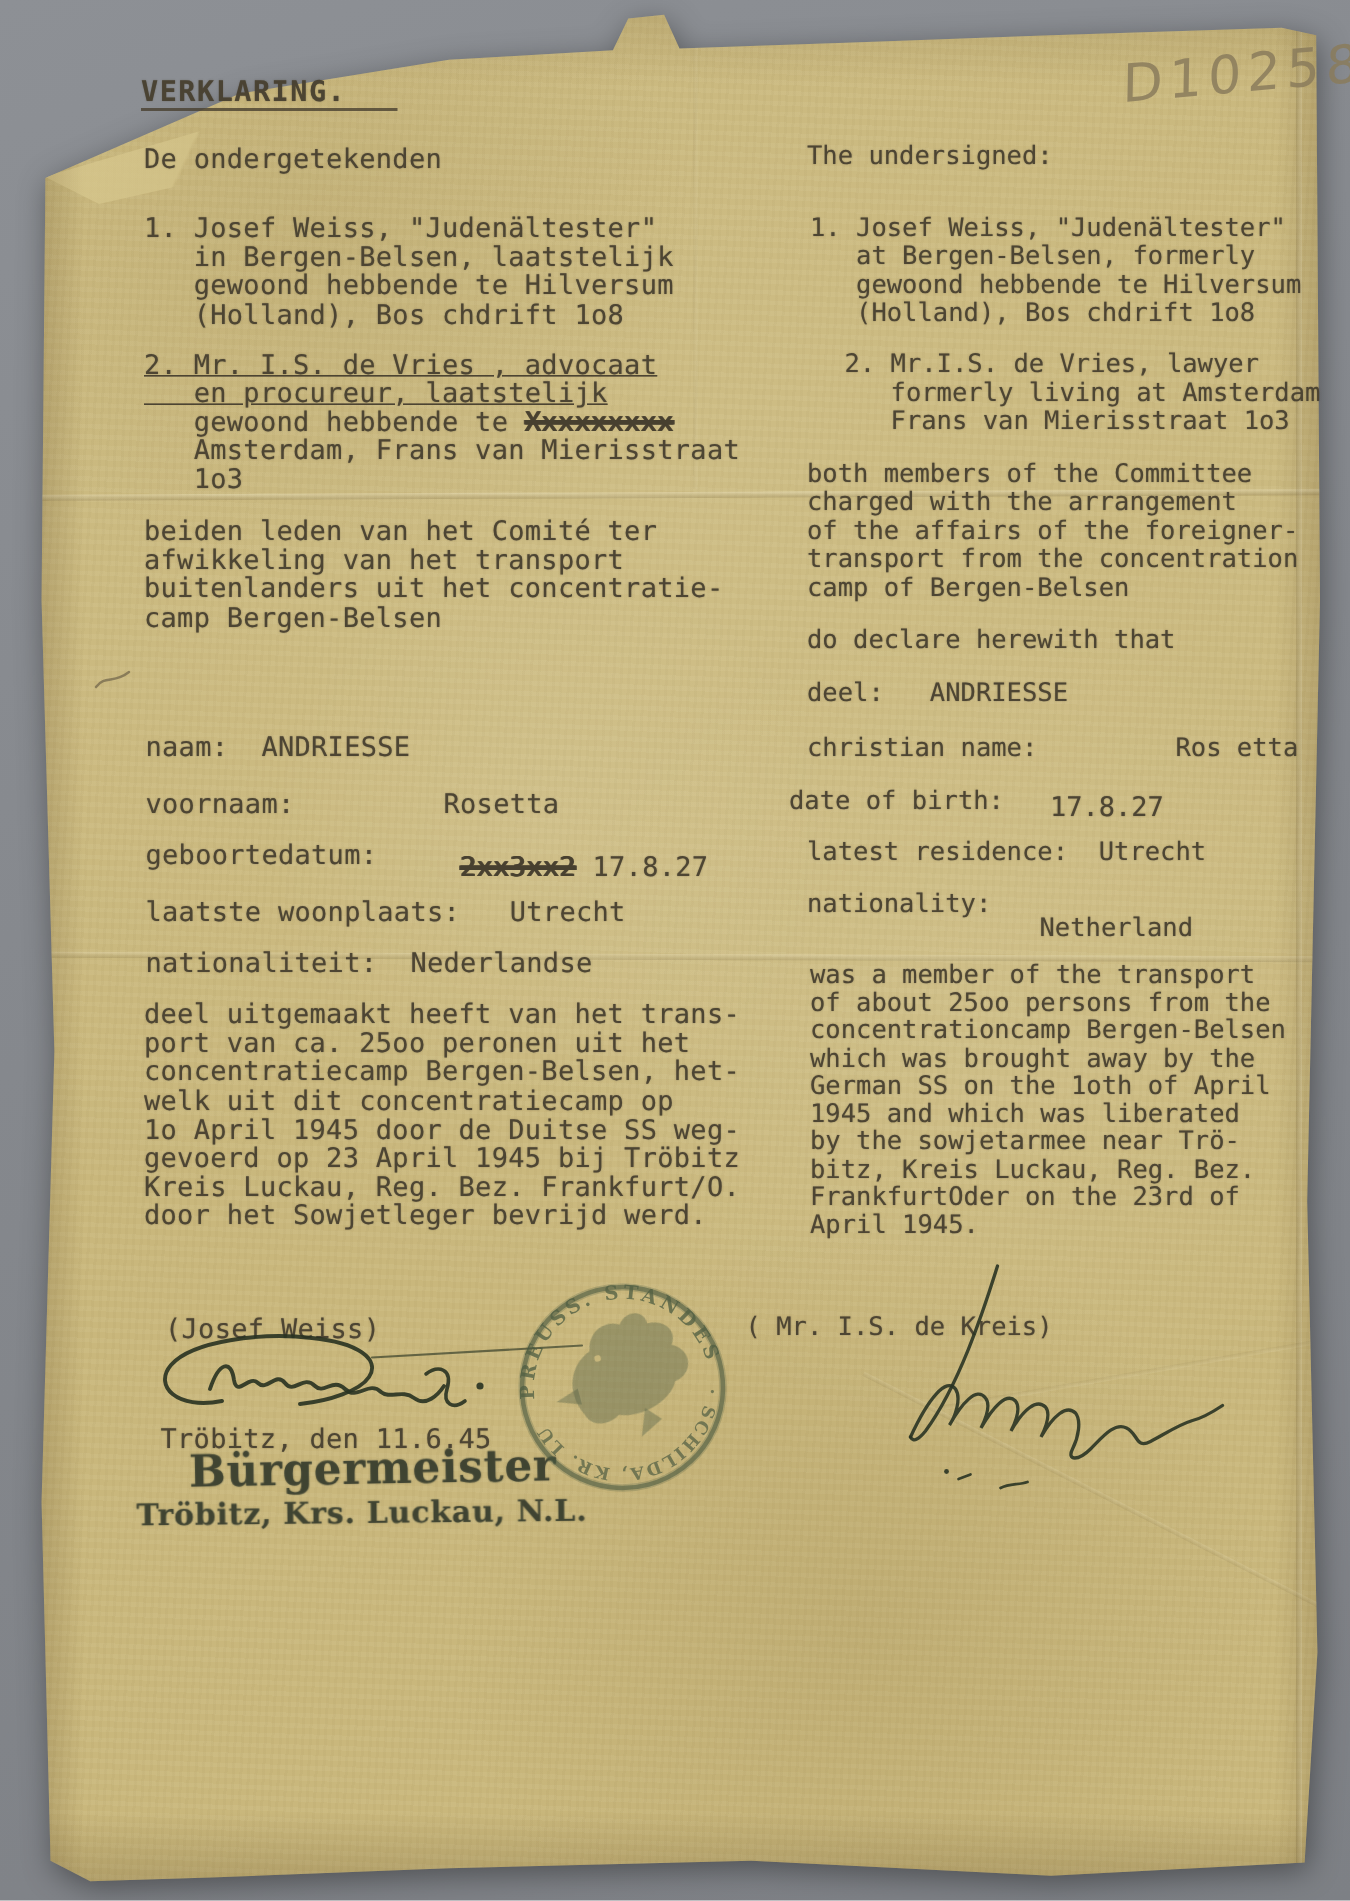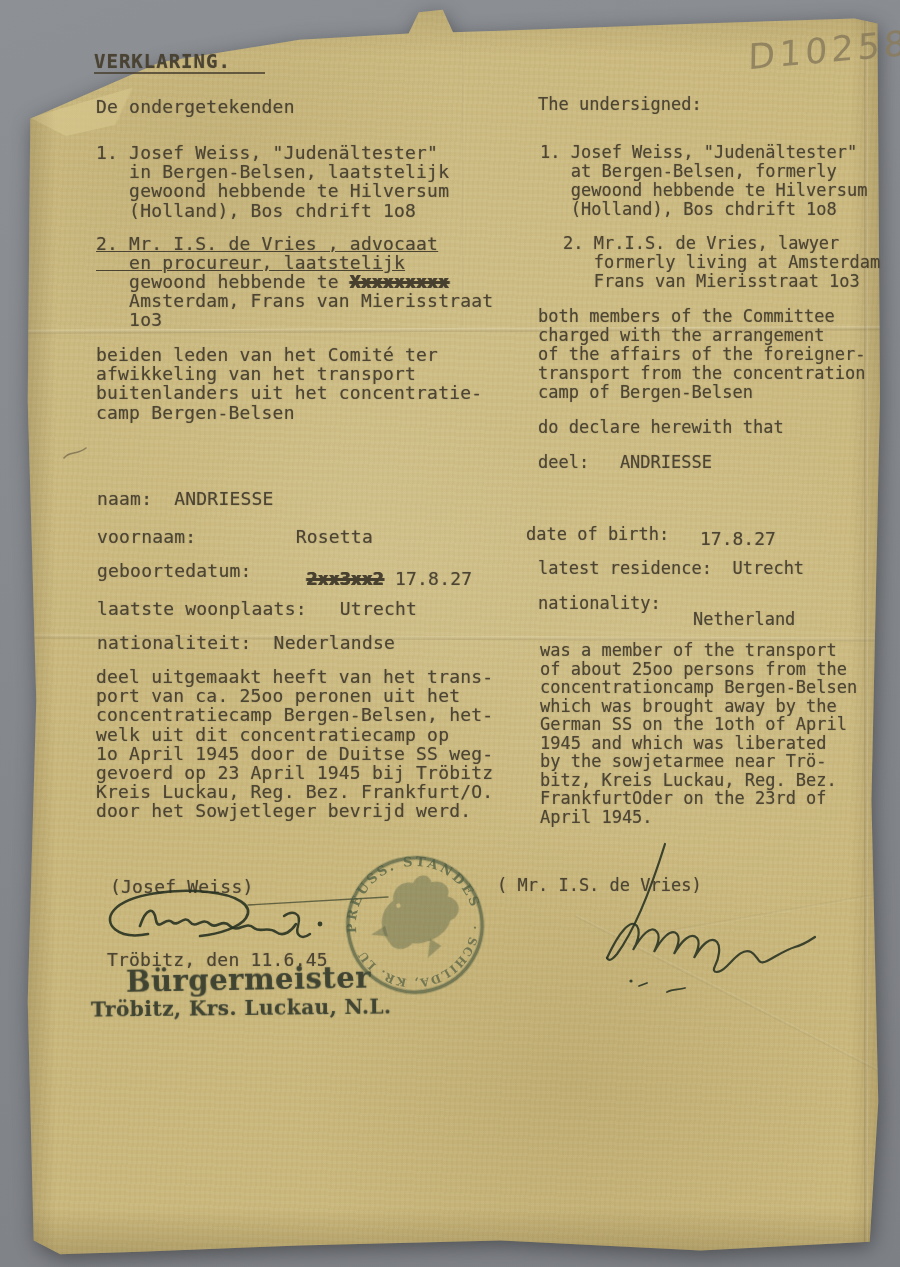--- a/index.html
+++ b/index.html
@@ -48,21 +48,21 @@
     background:linear-gradient(180deg,rgba(95,78,40,.2),rgba(255,250,225,.25));}
 
   .layer{position:absolute;left:0;top:0;width:768px;height:1267px;}
   .tw{position:absolute;white-space:pre;color:rgba(72,64,48,.92);
       text-shadow:0 0 1px rgba(70,62,48,.55);}
   .twL{font-size:18px;line-height:19.2px;letter-spacing:.2px;}
   .twR{font-size:17px;line-height:19px;}
   .twRp{line-height:18.5px;}
   .title{font-weight:bold;font-size:19px;letter-spacing:1px;
     border-bottom:2px solid rgba(72,64,48,.8);padding-right:34px;padding-bottom:1px;}
-  .struck{text-decoration:line-through;text-decoration-thickness:2.5px;font-weight:bold;
+  .struck{text-decoration:line-through;text-decoration-thickness:2.5px;font-weight:normal;
     text-shadow:.6px 0 currentColor,-.6px 0 currentColor;}
   .drop8{position:relative;top:8px;}
   .drop5{position:relative;top:5px;}
   .fraktur{position:absolute;font-family:"DejaVu Serif", serif;font-weight:bold;
     color:rgba(54,60,45,.85);letter-spacing:.5px;filter:blur(.35px);
     text-shadow:0 0 1.2px rgba(54,60,45,.55);white-space:pre;}
   .bm1{font-size:29px;transform:rotate(-1deg) scaleY(1.02);}
   .bm2{font-size:20px;transform:rotate(-.6deg);}
   .pencil{position:absolute;font-family:"DejaVu Sans", sans-serif;font-size:35px;
     color:rgba(138,123,92,.85);letter-spacing:4px;transform:rotate(-5deg) skewX(-6deg);
@@ -131,20 +131,21 @@
   <div class="tw twR" style="left:540px;top:234px;margin-left:23px;">2. Mr.I.S. de Vries, lawyer
    formerly living at Amsterdam
    Frans van Mierisstraat 1o3</div>
   <div class="tw twR" style="left:538px;top:307px;">both members of the Committee
 charged with the arrangement
 of the affairs of the foreigner-
 transport from the concentration
 camp of Bergen-Belsen</div>
   <div class="tw twR" style="left:538px;top:418px;">do declare herewith that</div>
   <div class="tw twR" style="left:538px;top:453px;">deel:   ANDRIESSE</div>
+  <div class="tw twR" style="left:538px;top:490px;">christian name:         Ros etta</div>
   <div class="tw twR" style="left:526px;top:524px;"><span>date of birth:   </span><span class="drop5" style="font-size:18px;">17.8.27</span></div>
   <div class="tw twR" style="left:538px;top:559px;">latest residence:  Utrecht</div>
   <div class="tw twR" style="left:538px;top:594px;">nationality:</div>
   <div class="tw twR" style="left:693px;top:610px;">Netherland</div>
   <div class="tw twR twRp" style="left:540px;top:641px;">was a member of the transport
 of about 25oo persons from the
 concentrationcamp Bergen-Belsen
 which was brought away by the
 German SS on the 1oth of April
 1945 and which was liberated
@@ -183,21 +184,21 @@
       </text>
       <g fill="rgba(78,94,68,.42)" style="filter:blur(.5px);">
         <path d="M52,92 C44,76 50,58 66,52 C68,40 80,34 90,40 C96,32 108,34 108,44 C120,44 126,54 120,62 C132,68 130,84 116,86 C110,98 88,104 74,98 C64,104 54,100 52,92 Z"></path>
         <path d="M52,74 L36,79 L52,85 Z"></path>
         <path d="M92,98 L85,116 L101,108 Z"></path>
         <circle cx="70" cy="58" r="2.2" fill="rgba(201,183,124,.95)"></circle>
       </g>
     </svg>
   </div>
 
-  <div class="tw twR" style="left:497px;top:876px;">( Mr. I.S. de Vries)</div>
+  <div class="tw twR" style="left:497px;top:876px;">( Mr. I.S. de Kreis)</div>
   <svg class="sig" style="left:543px;top:840px;" width="330" height="158" viewBox="0 0 330 158">
     <g stroke="rgba(42,52,35,.9)" fill="none" stroke-width="2.2" stroke-linecap="round">
       <path d="M122,4 C112,36 96,84 74,114 C70,119 66,122 64,118"></path>
       <path d="M64,118 C76,92 88,78 94,86 C98,92 94,104 90,110 C98,96 108,84 114,92 C118,97 114,106 111,112 C119,98 128,88 134,94 C138,99 134,108 131,114 C139,100 148,92 154,98 C158,103 154,112 151,118 C159,104 168,96 174,102 C178,107 176,118 172,126 C168,134 176,134 184,126 C192,118 200,108 208,112 C216,116 214,126 224,121 C232,117 242,110 252,107 C260,105 266,101 272,97"></path>
       <path d="M96,146 L104,143" stroke-width="1.8"></path>
       <path d="M124,152 C130,149 136,150 142,148" stroke-width="1.8"></path>
       <circle cx="88" cy="141" r="1.6" fill="rgba(42,52,35,.9)" stroke="none"></circle>
     </g>
   </svg>
 

